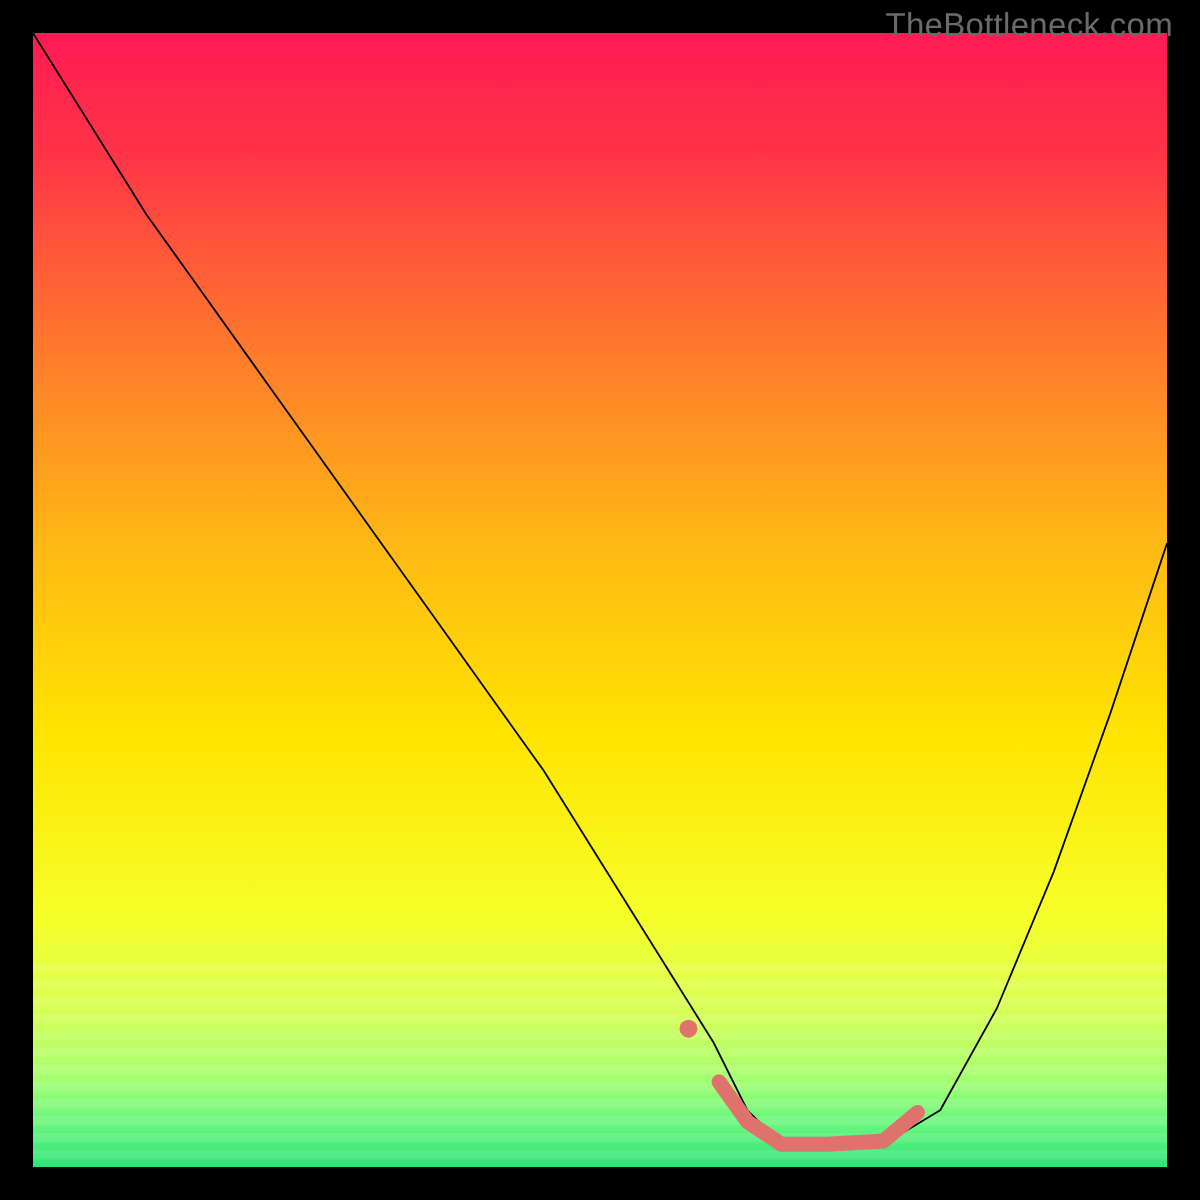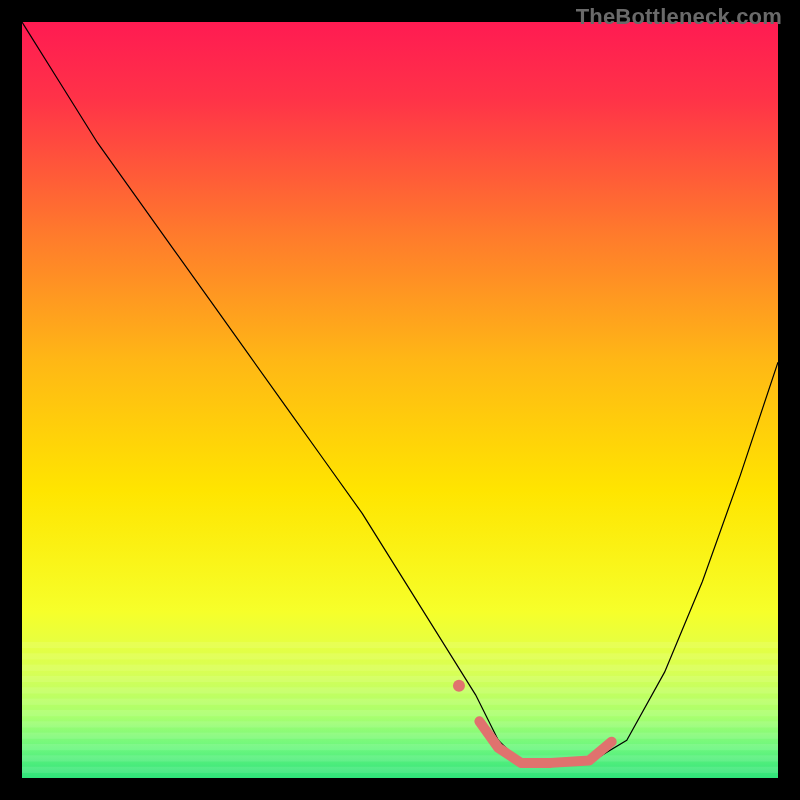--- a/index.html
+++ b/index.html
@@ -10,21 +10,21 @@
     background: #000;
     position: relative;
     font-family: Arial, Helvetica, sans-serif;
   }
   .watermark {
     position: absolute;
     top: 4px;
     right: 18px;
     color: #6a6a6a;
     font-size: 22px;
-    font-weight: 700;
+    font-weight: 400;
     letter-spacing: 0.2px;
     z-index: 5;
   }
   .plot {
     position: absolute;
     left: 22px;
     top: 22px;
     width: 756px;
     height: 756px;
   }

